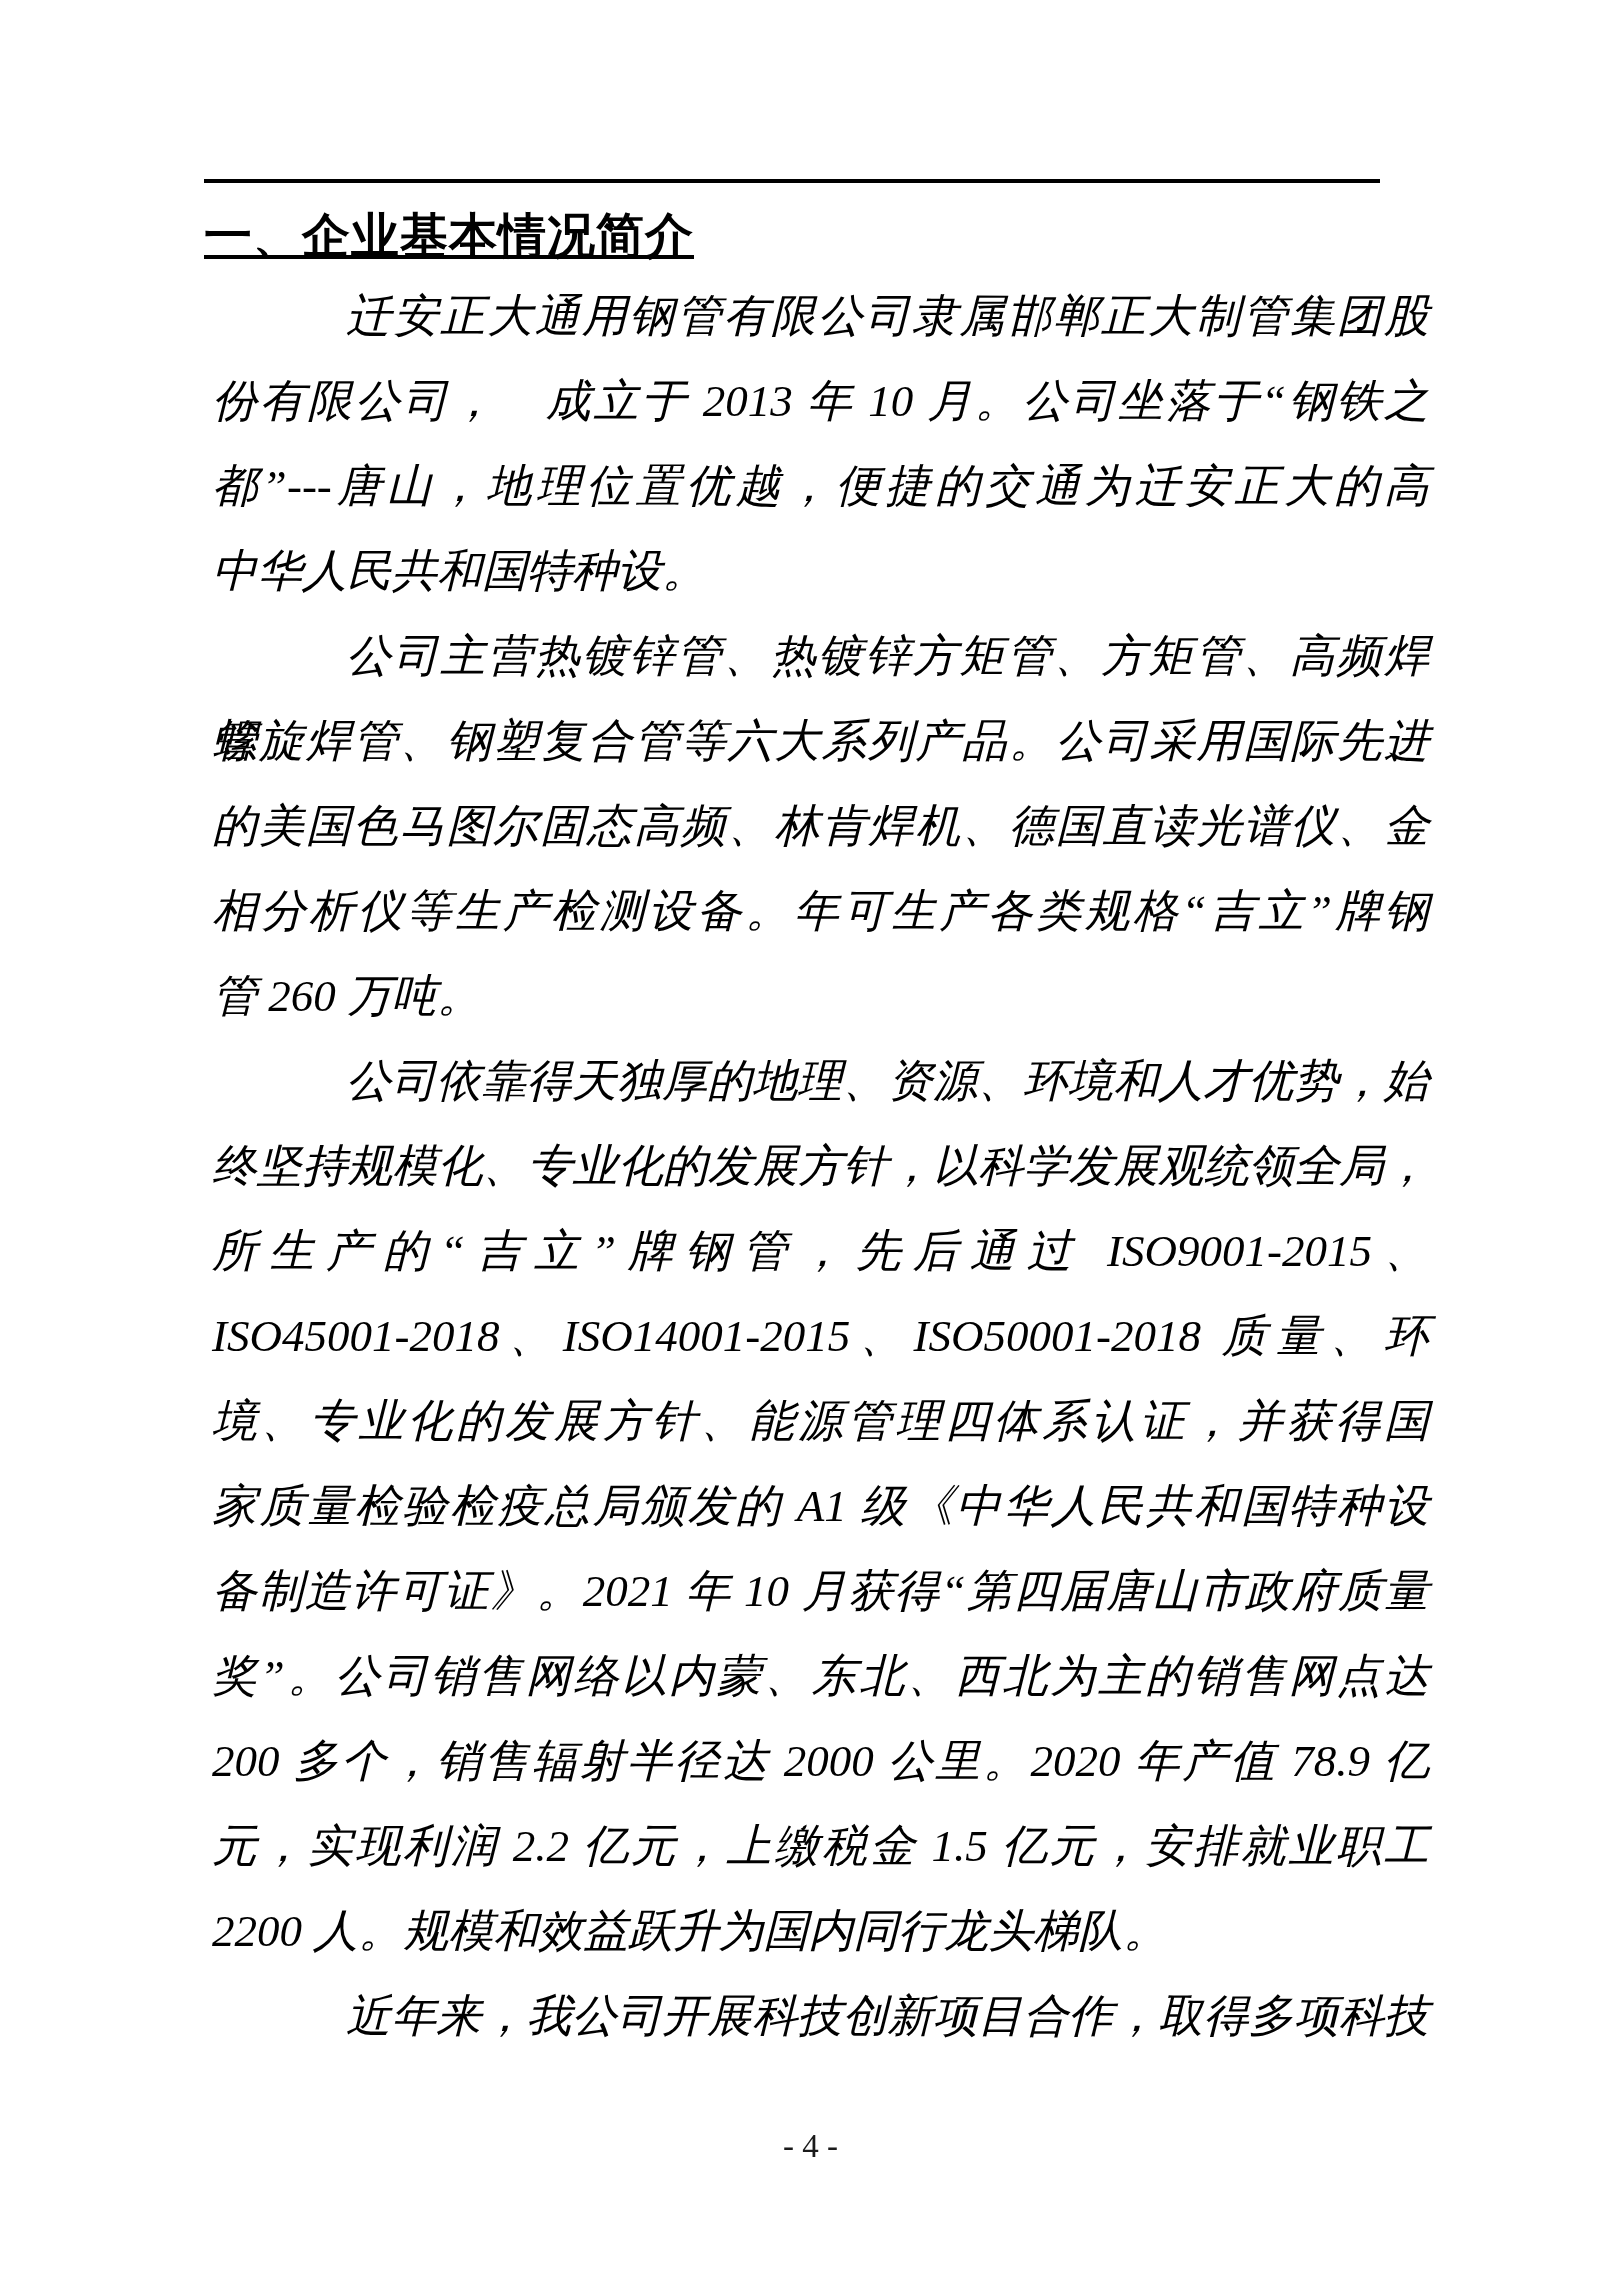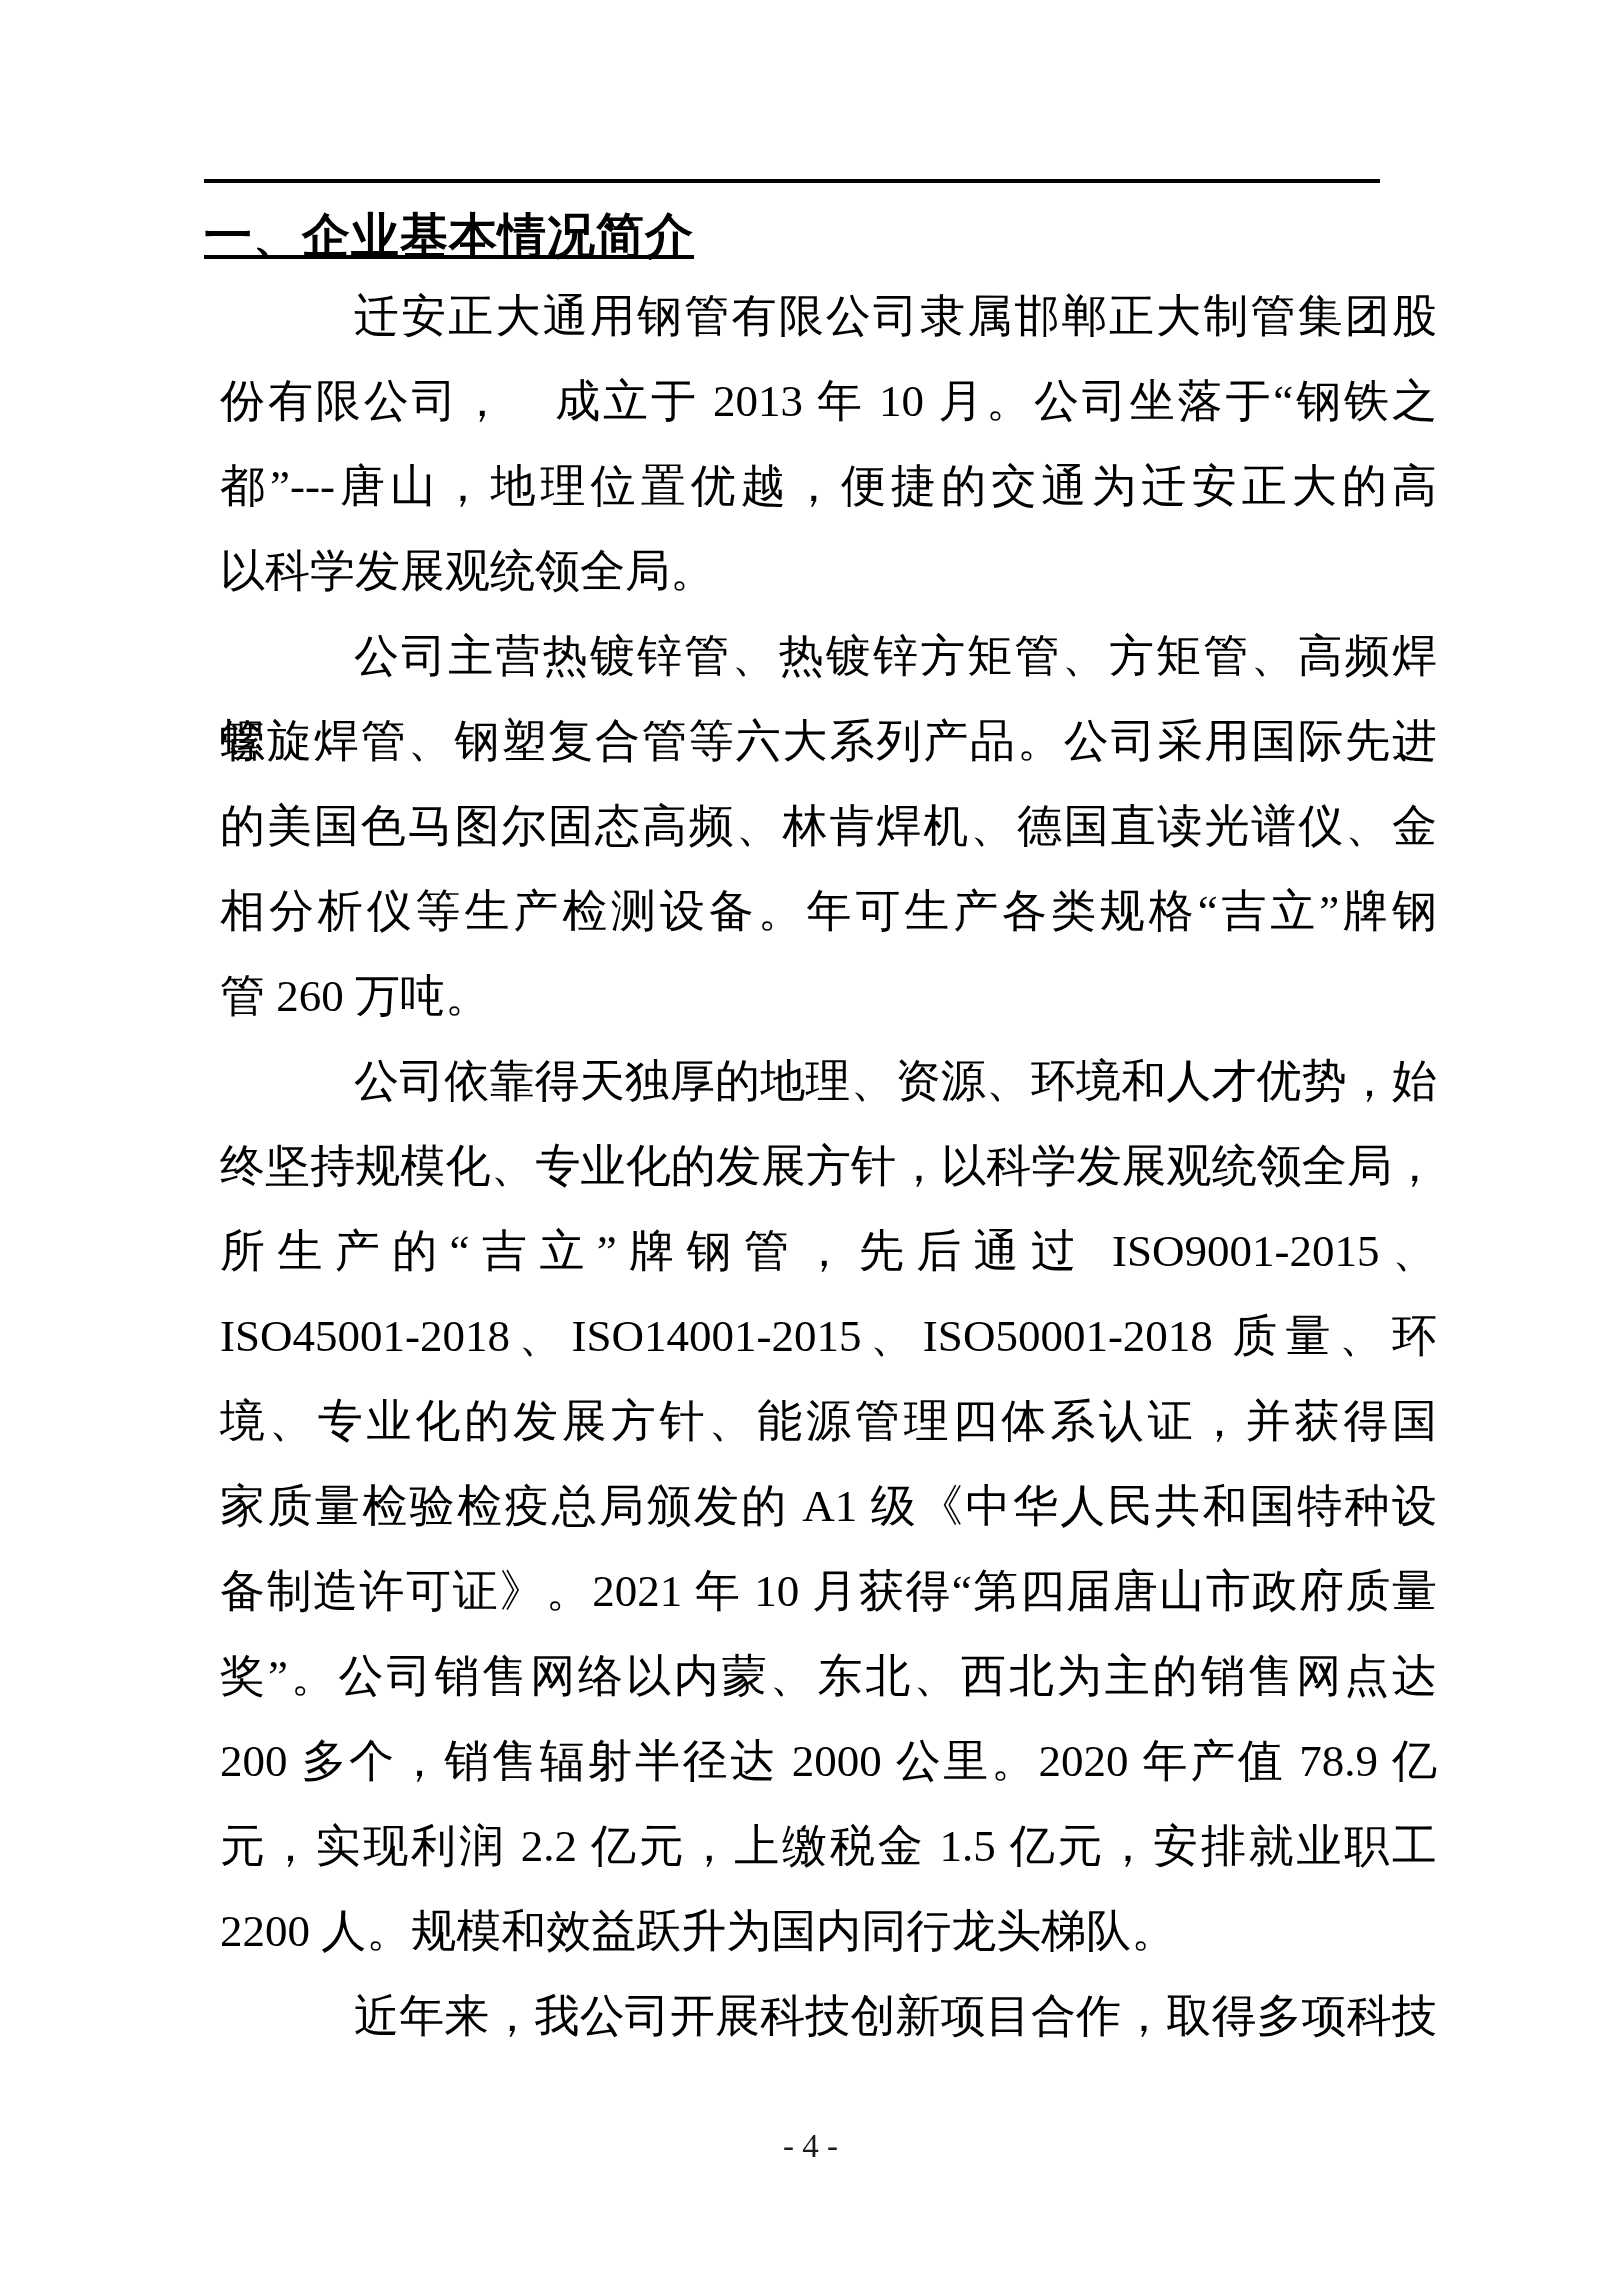--- a/index.html
+++ b/index.html
@@ -31,24 +31,25 @@
     width: 1217px;
     font-size: 48px;
     line-height: 55px;
     font-weight: bold;
     letter-spacing: 1px;
     white-space: nowrap;
     text-decoration: underline;
   }
   #body-text {
     position: absolute;
-    left: 220px;
+    left: 212px;
     top: 274px;
     width: 1217px;
     font-size: 45px;
+    font-style: italic;
   }
   .para {
     margin: 0;
     padding: 0;
   }
   .line {
     height: 85px;
     line-height: 85px;
     text-align: justify;
     overflow: visible;
@@ -74,21 +75,21 @@
 <body>
 
 <div id="page">
   <div id="header-rule"></div>
   <div id="heading">一、企业基本情况简介</div>
   <div id="body-text">
       <div class="para">
         <div class="line fill">迁安正大通用钢管有限公司隶属邯郸正大制管集团股</div>
         <div class="line fill">份有限公司，　成立于 2013 年 10 月。公司坐落于“钢铁之</div>
         <div class="line fill">都”---唐山，地理位置优越，便捷的交通为迁安正大的高</div>
-        <div class="line">以科学发展观统领全局。</div>
+        <div class="line">中华人民共和国特种设。</div>
       </div>
       <div class="para">
         <div class="line fill">公司主营热镀锌管、热镀锌方矩管、方矩管、高频焊管、</div>
         <div class="line fill">螺旋焊管、钢塑复合管等六大系列产品。公司采用国际先进</div>
         <div class="line fill">的美国色马图尔固态高频、林肯焊机、德国直读光谱仪、金</div>
         <div class="line fill">相分析仪等生产检测设备。年可生产各类规格“吉立”牌钢</div>
         <div class="line">管 260 万吨。</div>
       </div>
       <div class="para">
         <div class="line fill">公司依靠得天独厚的地理、资源、环境和人才优势，始</div>

